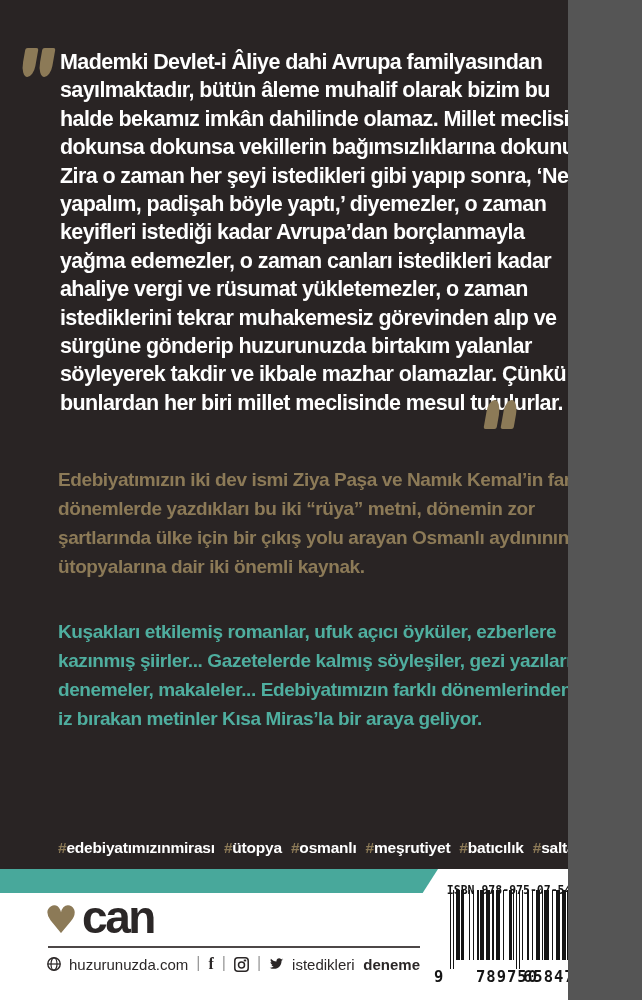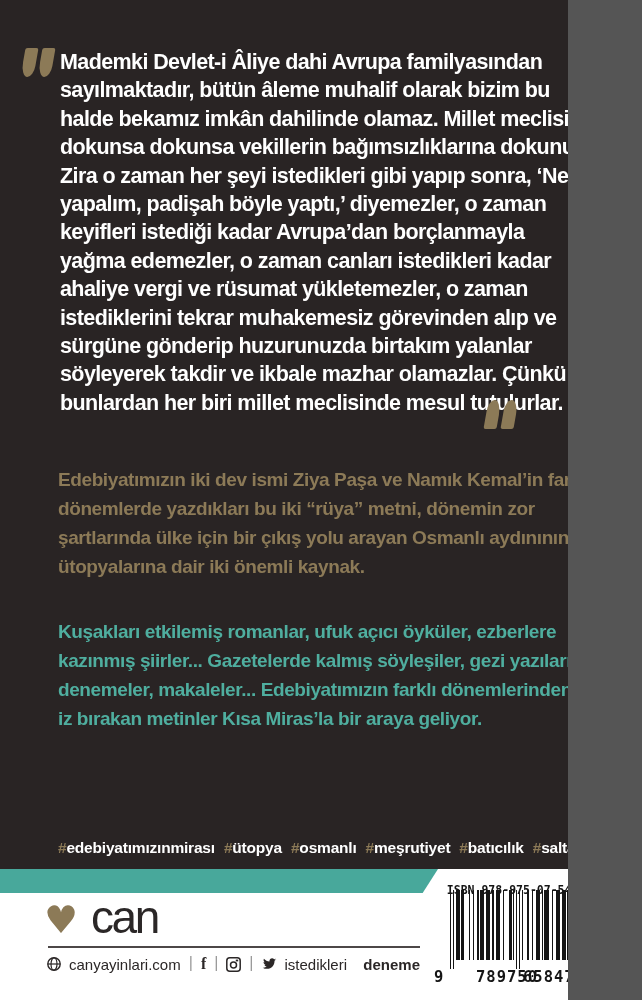--- a/index.html
+++ b/index.html
@@ -41,22 +41,22 @@
   .teal-strip{
     position:absolute;left:0;top:869px;width:438px;height:24px;
     background:var(--teal-strip,#48a89b);
     clip-path:polygon(0 0,100% 0,96.5% 100%,0 100%);
   }
   .edge-line{position:absolute;left:635px;top:869px;width:2px;height:131px;background:#c6c2bf;}
   
   .logo{position:absolute;left:44px;top:897px;display:flex;align-items:center;}
   .logo .heart{color:var(--gold,#8c7a57);font-size:38px;line-height:1;font-family:"DejaVu Sans",sans-serif;}
   .logo .word{
-    color:var(--footer-ink,#2b2727);font-size:46px;font-weight:400;
-    letter-spacing:-2.5px;line-height:1;margin-left:13px;transform:translateY(-3px);
+    color:var(--footer-ink,#2b2727);font-size:46px;font-weight:700;
+    letter-spacing:-2.5px;line-height:1;margin-left:4px;transform:translateY(-3px);
   }
   .divider{position:absolute;left:48px;top:946px;width:372px;height:2px;background:#4c4747;}
   
   .social{
     position:absolute;left:47px;top:954px;height:20px;
     display:flex;align-items:center;gap:8px;
     color:var(--footer-ink,#2b2727);font-size:15px;
   }
   .social .sep{color:#9a9a9a;font-weight:400;font-size:16px;transform:translateY(-1px);}
   .social .fb{font-weight:700;font-size:16px;font-family:"Liberation Serif",serif;}
@@ -132,21 +132,21 @@
   </div>
 
   <div class="divider"></div>
 
   <div class="social">
     <svg width="14" height="14" viewBox="0 0 14 14">
       <circle cx="7" cy="7" r="6.2" fill="none" stroke="#2b2727" stroke-width="1.4"></circle>
       <ellipse cx="7" cy="7" rx="3" ry="6.2" fill="none" stroke="#2b2727" stroke-width="1.2"></ellipse>
       <line x1="0.8" y1="7" x2="13.2" y2="7" stroke="#2b2727" stroke-width="1.2"></line>
     </svg>
-    <span>canyayinlari.com</span>
+    <span>huzurunuzda.com</span>
     <span class="sep">|</span>
     <span class="fb">f</span>
     <span class="sep">|</span>
     <svg width="15" height="15" viewBox="0 0 15 15">
       <rect x="0.8" y="0.8" width="13.4" height="13.4" rx="3" fill="none" stroke="#2b2727" stroke-width="1.5"></rect>
       <circle cx="7.5" cy="8" r="3" fill="none" stroke="#2b2727" stroke-width="1.5"></circle>
       <rect x="9.8" y="2.6" width="2.4" height="1.8" fill="#2b2727"></rect>
     </svg>
     <span class="sep">|</span>
     <svg width="15" height="13" viewBox="0 0 20 17">

